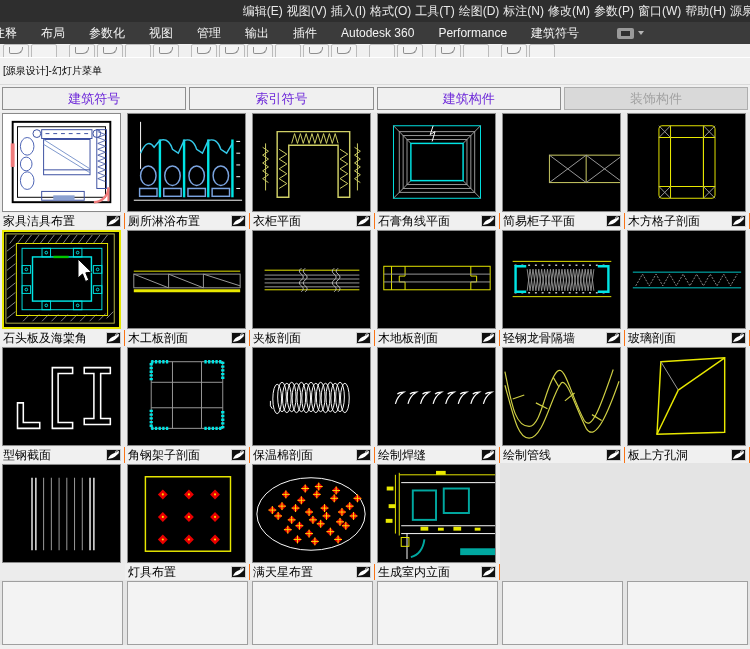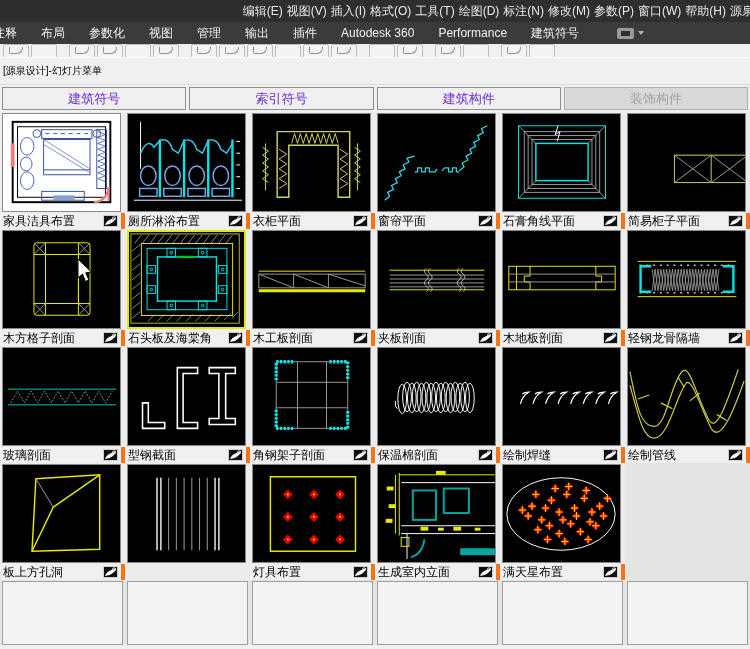--- a/index.html
+++ b/index.html
@@ -47,21 +47,21 @@
   .tab.disabled{background:#d9d9d9;color:#a2a2a2;border-color:#aeaeae;}
   
   .grid{display:grid;grid-template-columns:repeat(6,125px);background:#e4e4e4;}
   .tile{width:125px;height:117px;position:relative;background:#ececec;}
   .thumb{position:absolute;left:2px;top:1px;width:119px;height:99px;
     background:#000;border:1px solid #8a8a8a;box-sizing:border-box;}
   .tile.selected .thumb{border:2px solid #e8e800;}
   .thumb svg{display:block;width:100%;height:100%;}
   .labelbar{position:absolute;left:0;top:101px;width:125px;height:16px;
     display:flex;align-items:center;font-size:12px;color:#000;
-    padding-left:3px;box-sizing:border-box;border-right:4px solid #f97316;background:#f0f0f0;}
+    padding-left:3px;box-sizing:border-box;border-right:1px solid #f97316;background:#f0f0f0;}
   .labelbar .txt{flex:1;white-space:nowrap;overflow:hidden;}
   .labelbar svg{flex:none;margin-right:3px;}
   
   .emptyrow{display:grid;grid-template-columns:repeat(6,125px);height:65px;background:#e4e4e4;}
   .emptycell{margin:1px 2px 0 2px;background:#f3f3f3;border:1px solid #9f9f9f;}
   .footer{height:4px;background:#f0f0f0;}
   
   .cursor{position:absolute;left:76px;top:258px;z-index:40;pointer-events:none;}
 </style>
 </head>
@@ -252,40 +252,20 @@
     <div class="labelbar">
       <span class="txt">衣柜平面</span>
       <svg width="15" height="12" viewBox="0 0 15 12">
         <rect x="0.5" y="0.5" width="14" height="11" fill="#101010" stroke="#cfcfcf"></rect>
         <path d="M2 10 Q3.5 5.5 8.5 4 Q11.5 3.2 13 1.8 Q11.8 7 6.5 9 Z" fill="#ffffff"></path>
         <circle cx="11" cy="3.4" r="1.6" fill="none" stroke="#fff" stroke-width="0.8"></circle>
       </svg>
     </div>
   </div>
 
-  <div class="tile">
-    <div class="thumb">
-      <svg viewBox="0 0 121 99" preserveAspectRatio="none">
-        <g fill="none" stroke="#35d8e8" stroke-width="1.3" stroke-linejoin="round">
-          <path d="M7 88 l5 -4 l-2 -4 l6 -3 l-2 -4 l6 -3 l-2 -4 l6 -3 l-2 -4 l6 -3 l-2 -4 l6 -3 l-2 -4 l8 -2"></path>
-          <path d="M38 59 h3 v-4 h4 v4 h4 v-4 h4 v4 h6 l2 -3"></path>
-          <path d="M66 58 l3 -3 h4 v4 h4 v-4 h4 v4 h3"></path>
-          <path d="M84 58 l5 -4 l-2 -4 l6 -3 l-2 -4 l6 -3 l-2 -4 l6 -3 l-2 -4 l6 -3 l-2 -4 l6 -3 l-2 -4 l6 -3"></path>
-        </g>
-      </svg>
-    </div>
-    <div class="labelbar">
-      <span class="txt">窗帘平面</span>
-      <svg width="15" height="12" viewBox="0 0 15 12">
-        <rect x="0.5" y="0.5" width="14" height="11" fill="#101010" stroke="#cfcfcf"></rect>
-        <path d="M2 10 Q3.5 5.5 8.5 4 Q11.5 3.2 13 1.8 Q11.8 7 6.5 9 Z" fill="#ffffff"></path>
-        <circle cx="11" cy="3.4" r="1.6" fill="none" stroke="#fff" stroke-width="0.8"></circle>
-      </svg>
-    </div>
-  </div>
 
   <div class="tile">
     <div class="thumb">
       <svg viewBox="0 0 121 99" preserveAspectRatio="none">
         <rect x="16" y="12" width="90" height="74" fill="none" stroke="#00e5e5"></rect>
         <g fill="none" stroke="#9a9a9a">
           <rect x="22" y="18" width="78" height="62"></rect>
           <rect x="26" y="22" width="70" height="54"></rect>
           <rect x="30" y="26" width="62" height="46"></rect>
           <line x1="16" y1="12" x2="34" y2="30"></line>
@@ -718,63 +698,20 @@
         <use href="#lamp" x="36" y="53"></use>
           <use href="#lamp" x="63" y="53"></use>
           <use href="#lamp" x="90" y="53"></use>
         <use href="#lamp" x="36" y="76"></use>
           <use href="#lamp" x="63" y="76"></use>
           <use href="#lamp" x="90" y="76"></use>
       </svg>
     </div>
     <div class="labelbar">
       <span class="txt">灯具布置</span>
-      <svg width="15" height="12" viewBox="0 0 15 12">
-        <rect x="0.5" y="0.5" width="14" height="11" fill="#101010" stroke="#cfcfcf"></rect>
-        <path d="M2 10 Q3.5 5.5 8.5 4 Q11.5 3.2 13 1.8 Q11.8 7 6.5 9 Z" fill="#ffffff"></path>
-        <circle cx="11" cy="3.4" r="1.6" fill="none" stroke="#fff" stroke-width="0.8"></circle>
-      </svg>
-    </div>
-  </div>
-
-  <div class="tile">
-    <div class="thumb">
-      <svg viewBox="0 0 121 99" preserveAspectRatio="none">
-        <g stroke="#e8e800" fill="none">
-          <line x1="22" y1="8" x2="22" y2="72"></line>
-            <line x1="18" y1="10" x2="18" y2="70"></line>
-          <line x1="22" y1="10" x2="121" y2="10"></line>
-        </g>
-        <g fill="#e8e800">
-          <rect x="9" y="22" width="7" height="4"></rect>
-            <rect x="11" y="40" width="7" height="4"></rect>
-          <rect x="8" y="55" width="7" height="4"></rect>
-            <rect x="60" y="6" width="10" height="4"></rect>
-          <rect x="44" y="63" width="8" height="4"></rect>
-            <rect x="62" y="64" width="6" height="3"></rect>
-          <rect x="78" y="63" width="8" height="4"></rect>
-            <rect x="100" y="64" width="6" height="3"></rect>
-        </g>
-        <g stroke="#ffffff">
-          <line x1="24" y1="18" x2="121" y2="18"></line>
-          <line x1="24" y1="62" x2="121" y2="62"></line>
-          <line x1="24" y1="70" x2="121" y2="70"></line>
-          <line x1="30" y1="70" x2="30" y2="96"></line>
-        </g>
-        <g stroke="#00a8a0" stroke-width="2" fill="none">
-          <rect x="36" y="26" width="24" height="30"></rect>
-          <rect x="68" y="24" width="26" height="25"></rect>
-          <path d="M34 94 Q46 91 48 76"></path>
-          <rect x="86" y="86" width="35" height="5" fill="#00a8a0"></rect>
-        </g>
-        <rect x="24" y="74" width="8" height="9" fill="none" stroke="#e8e800"></rect>
-      </svg>
-    </div>
-    <div class="labelbar">
-      <span class="txt">生成室内立面</span>
       <svg width="15" height="12" viewBox="0 0 15 12">
         <rect x="0.5" y="0.5" width="14" height="11" fill="#101010" stroke="#cfcfcf"></rect>
         <path d="M2 10 Q3.5 5.5 8.5 4 Q11.5 3.2 13 1.8 Q11.8 7 6.5 9 Z" fill="#ffffff"></path>
         <circle cx="11" cy="3.4" r="1.6" fill="none" stroke="#fff" stroke-width="0.8"></circle>
       </svg>
     </div>
   </div>
 
   <div class="tile">
     <div class="thumb">
@@ -821,20 +758,63 @@
     <div class="labelbar">
       <span class="txt">满天星布置</span>
       <svg width="15" height="12" viewBox="0 0 15 12">
         <rect x="0.5" y="0.5" width="14" height="11" fill="#101010" stroke="#cfcfcf"></rect>
         <path d="M2 10 Q3.5 5.5 8.5 4 Q11.5 3.2 13 1.8 Q11.8 7 6.5 9 Z" fill="#ffffff"></path>
         <circle cx="11" cy="3.4" r="1.6" fill="none" stroke="#fff" stroke-width="0.8"></circle>
       </svg>
     </div>
   </div>
 
+  <div class="tile">
+    <div class="thumb">
+      <svg viewBox="0 0 121 99" preserveAspectRatio="none">
+        <g stroke="#e8e800" fill="none">
+          <line x1="22" y1="8" x2="22" y2="72"></line>
+            <line x1="18" y1="10" x2="18" y2="70"></line>
+          <line x1="22" y1="10" x2="121" y2="10"></line>
+        </g>
+        <g fill="#e8e800">
+          <rect x="9" y="22" width="7" height="4"></rect>
+            <rect x="11" y="40" width="7" height="4"></rect>
+          <rect x="8" y="55" width="7" height="4"></rect>
+            <rect x="60" y="6" width="10" height="4"></rect>
+          <rect x="44" y="63" width="8" height="4"></rect>
+            <rect x="62" y="64" width="6" height="3"></rect>
+          <rect x="78" y="63" width="8" height="4"></rect>
+            <rect x="100" y="64" width="6" height="3"></rect>
+        </g>
+        <g stroke="#ffffff">
+          <line x1="24" y1="18" x2="121" y2="18"></line>
+          <line x1="24" y1="62" x2="121" y2="62"></line>
+          <line x1="24" y1="70" x2="121" y2="70"></line>
+          <line x1="30" y1="70" x2="30" y2="96"></line>
+        </g>
+        <g stroke="#00a8a0" stroke-width="2" fill="none">
+          <rect x="36" y="26" width="24" height="30"></rect>
+          <rect x="68" y="24" width="26" height="25"></rect>
+          <path d="M34 94 Q46 91 48 76"></path>
+          <rect x="86" y="86" width="35" height="5" fill="#00a8a0"></rect>
+        </g>
+        <rect x="24" y="74" width="8" height="9" fill="none" stroke="#e8e800"></rect>
+      </svg>
+    </div>
+    <div class="labelbar">
+      <span class="txt">生成室内立面</span>
+      <svg width="15" height="12" viewBox="0 0 15 12">
+        <rect x="0.5" y="0.5" width="14" height="11" fill="#101010" stroke="#cfcfcf"></rect>
+        <path d="M2 10 Q3.5 5.5 8.5 4 Q11.5 3.2 13 1.8 Q11.8 7 6.5 9 Z" fill="#ffffff"></path>
+        <circle cx="11" cy="3.4" r="1.6" fill="none" stroke="#fff" stroke-width="0.8"></circle>
+      </svg>
+    </div>
+  </div>
+
 </div>
 
 <div class="emptyrow">
   <div class="emptycell"></div>
   <div class="emptycell"></div>
   <div class="emptycell"></div>
   <div class="emptycell"></div>
   <div class="emptycell"></div>
   <div class="emptycell"></div>
 </div>

